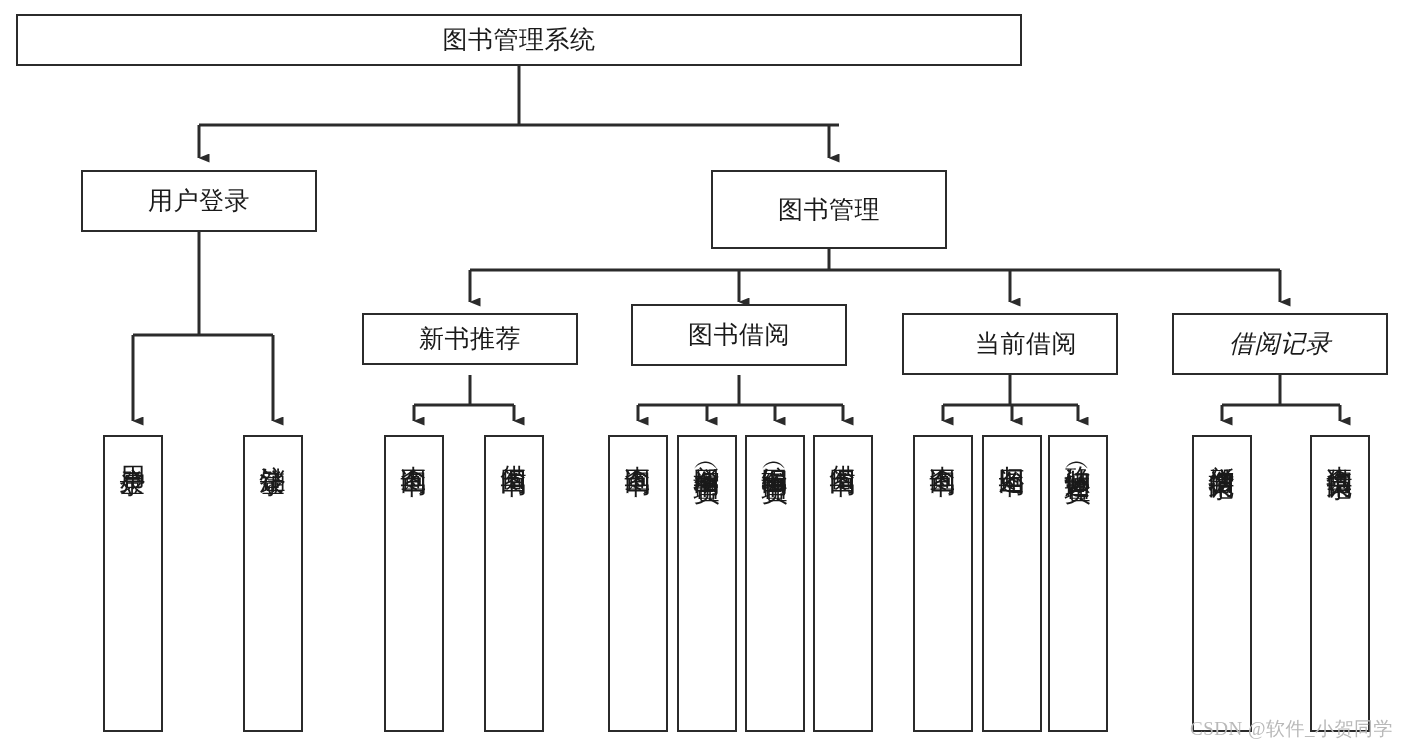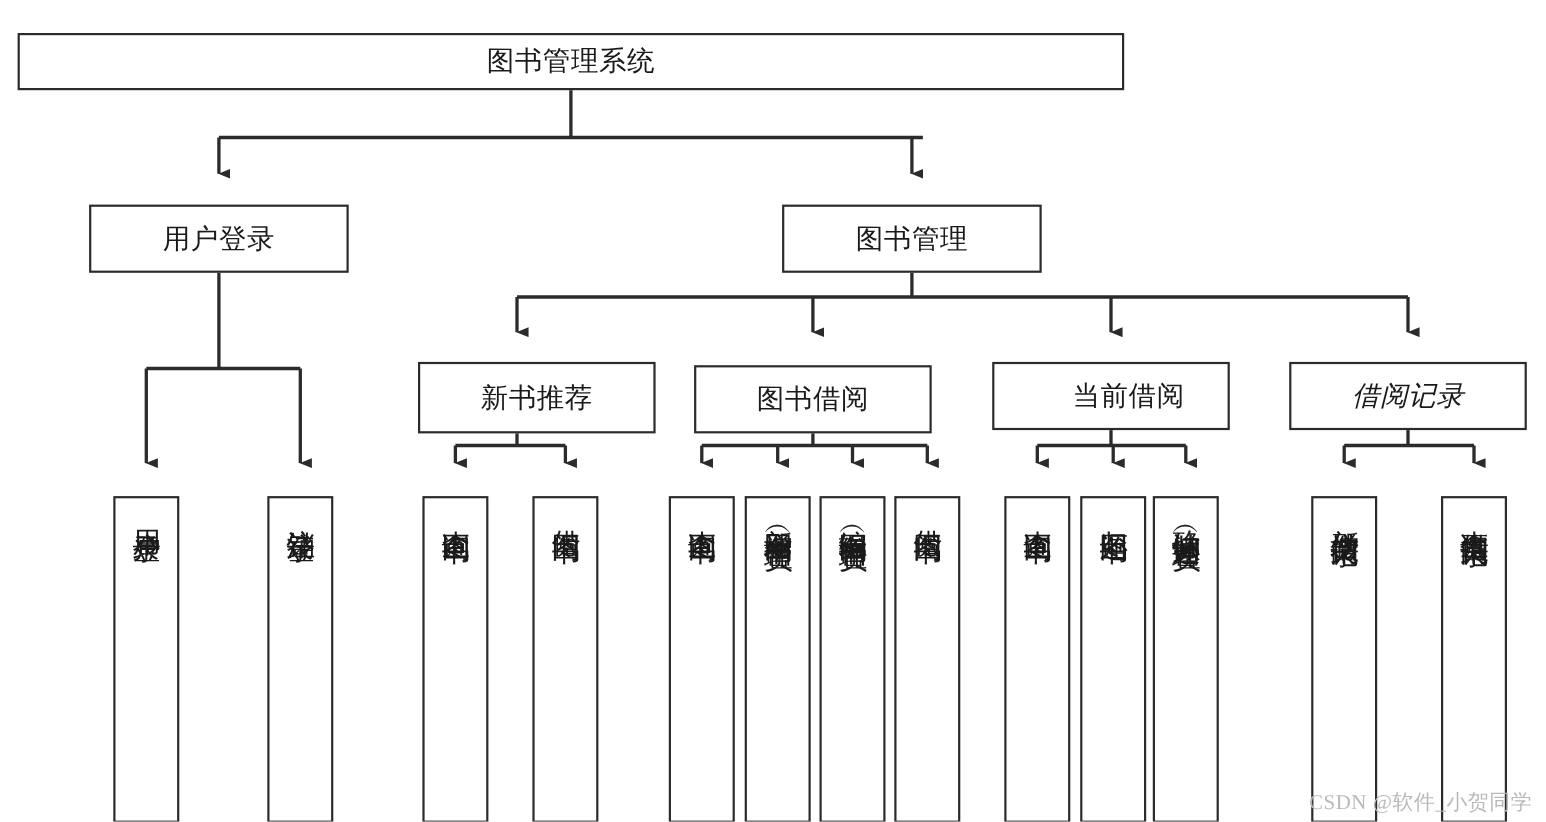--- a/index.html
+++ b/index.html
@@ -28,21 +28,20 @@
   }
   .node {
     position: absolute;
     box-sizing: border-box;
     background: #ffffff;
     border: 2.5px solid #2b2b2b;
     display: flex;
     align-items: center;
     justify-content: center;
     color: #1a1a1a;
-    margin-top: 16px;
   }
   .node-label {
     display: block;
     text-align: center;
     line-height: 1.18;
     letter-spacing: 0.5px;
   }
   
   .node.horizontal .node-label {
     writing-mode: horizontal-tb;
@@ -129,29 +128,29 @@
   </svg>
 
   <div class="node horizontal root" style="left:16px; top:14px; width:1006px; height:52px;">
     <span class="node-label">图书管理系统</span>
   </div>
 
   <div class="node horizontal" style="left:81px; top:170px; width:236px; height:62px;">
     <span class="node-label">用户登录</span>
   </div>
 
-  <div class="node horizontal" style="left:711px; top:170px; width:236px; height:62px;">
+  <div class="node horizontal" style="left:711px; top:170px; width:236px; height:79px;">
     <span class="node-label">图书管理</span>
   </div>
 
-  <div class="node horizontal" style="left:380px; top:313px; width:216px; height:65px;">
+  <div class="node horizontal" style="left:362px; top:313px; width:216px; height:52px;">
     <span class="node-label">新书推荐</span>
   </div>
 
-  <div class="node horizontal" style="left:631px; top:316px; width:216px; height:62px;">
+  <div class="node horizontal" style="left:631px; top:304px; width:216px; height:62px;">
     <span class="node-label">图书借阅</span>
   </div>
 
   <div class="node horizontal" style="left:902px; top:313px; width:216px; height:62px;padding-left:32px;">
     <span class="node-label">当前借阅</span>
   </div>
 
   <div class="node horizontal" style="left:1172px; top:313px; width:216px; height:62px;font-style:italic;">
     <span class="node-label">借阅记录</span>
   </div>

